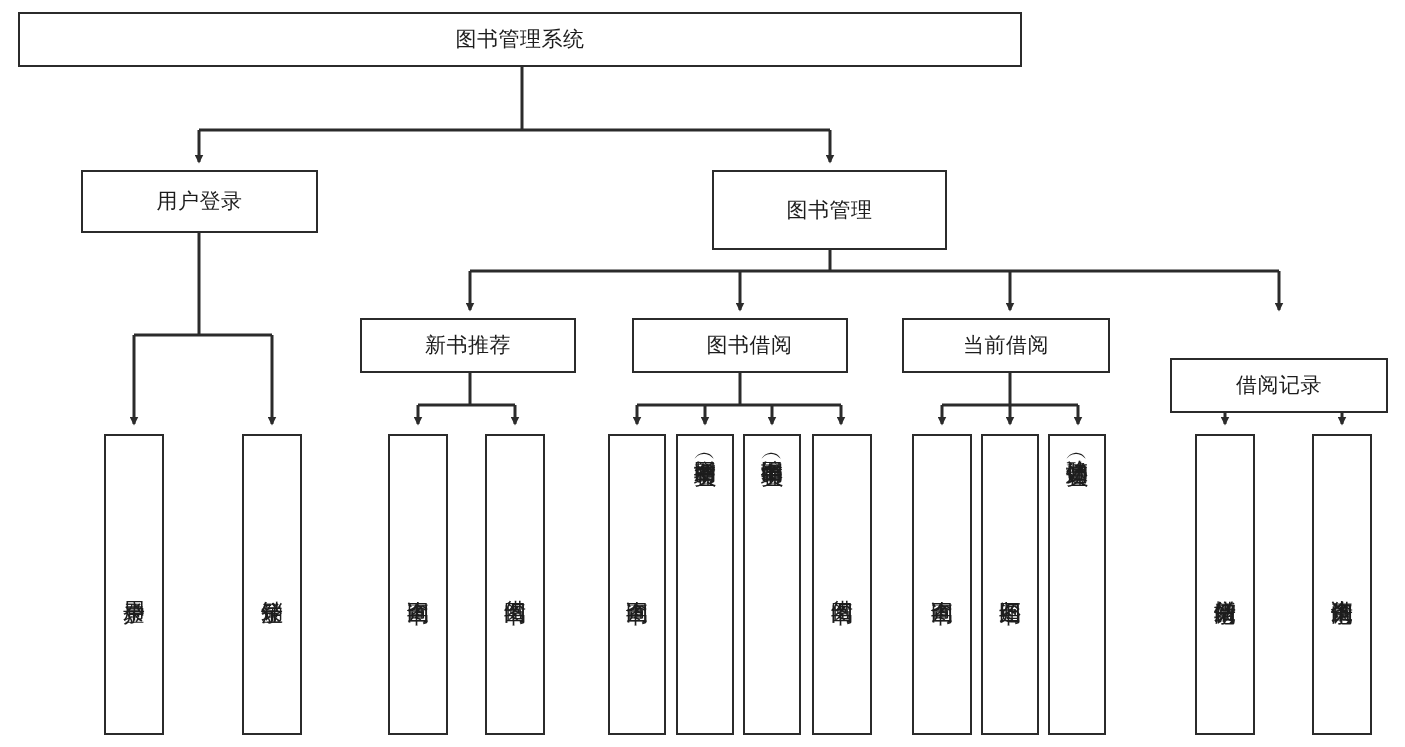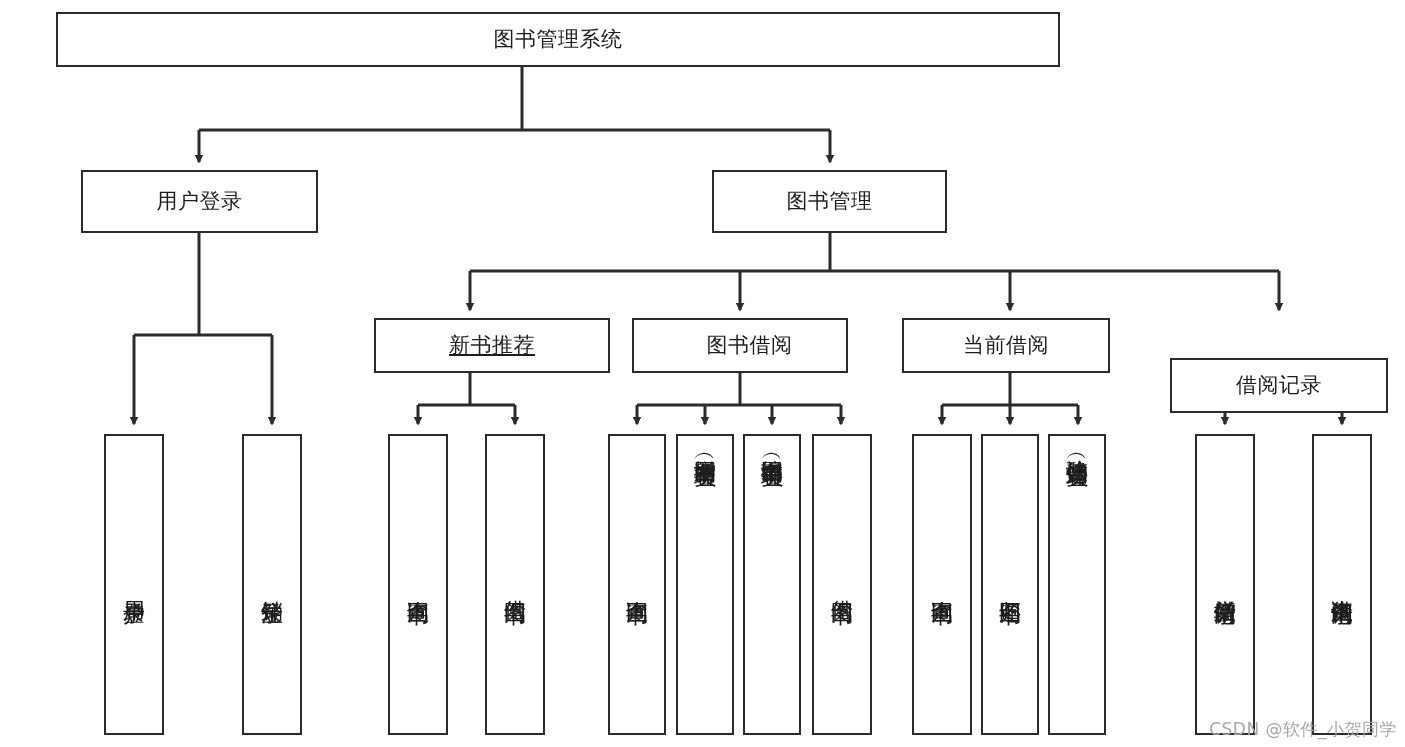--- a/index.html
+++ b/index.html
@@ -128,32 +128,32 @@
       <path d="M1010,405 L1010,424" marker-end="url(#arrowhead)"></path>
       <path d="M1078,405 L1078,424" marker-end="url(#arrowhead)"></path>
 
       <path d="M1279,373 L1279,405"></path>
       <path d="M1225,405 L1342,405"></path>
       <path d="M1225,405 L1225,424" marker-end="url(#arrowhead)"></path>
       <path d="M1342,405 L1342,424" marker-end="url(#arrowhead)"></path>
     </g>
   </svg>
 
-  <div class="node-box" style="left:18px; top:12px; width:1004px; height:55px;margin-left:38px;">
+  <div class="node-box" style="left:18px; top:12px; width:1004px; height:55px;">
     <span class="node-label">图书管理系统</span>
   </div>
 
   <div class="node-box" style="left:81px; top:170px; width:237px; height:63px;">
     <span class="node-label">用户登录</span>
   </div>
-  <div class="node-box" style="left:712px; top:170px; width:235px; height:63px;">
+  <div class="node-box" style="left:712px; top:170px; width:235px; height:80px;">
     <span class="node-label">图书管理</span>
   </div>
 
-  <div class="node-box" style="left:374px; top:318px; width:236px; height:55px;text-decoration:underline;">
+  <div class="node-box" style="left:360px; top:318px; width:216px; height:55px;">
     <span class="node-label">新书推荐</span>
   </div>
   <div class="node-box" style="left:632px; top:318px; width:216px; height:55px;padding-left:19px;">
     <span class="node-label">图书借阅</span>
   </div>
   <div class="node-box" style="left:902px; top:318px; width:208px; height:55px;">
     <span class="node-label">当前借阅</span>
   </div>
   <div class="node-box" style="left:1170px; top:318px; width:218px; height:55px;margin-top:40px;">
     <span class="node-label">借阅记录</span>
@@ -196,15 +196,14 @@
     <span class="leaf-label">确认归还（管理员）</span>
   </div>
 
   <div class="leaf-box" style="left:1195px; top:434px; width:60px; height:301px;">
     <span class="leaf-label">新增借阅记录</span>
   </div>
   <div class="leaf-box" style="left:1312px; top:434px; width:60px; height:301px;">
     <span class="leaf-label">查询借阅记录</span>
   </div>
 
-  <div class="watermark">CSDN @软件_小贺同学</div>
 
 </div>
 
 </body></html>

